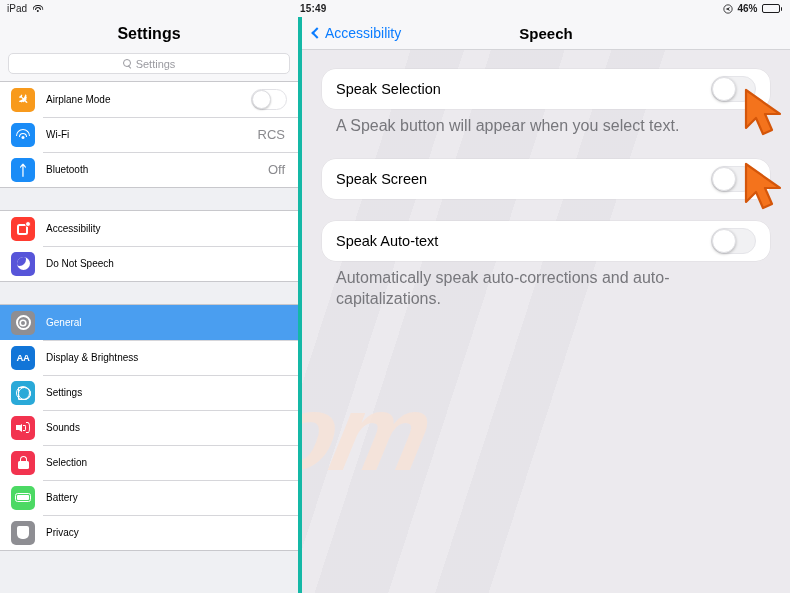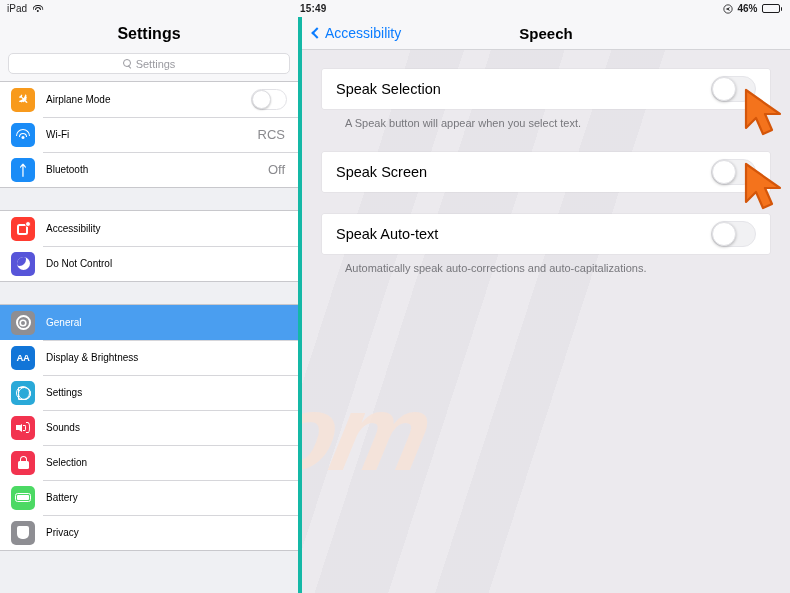--- a/index.html
+++ b/index.html
@@ -175,34 +175,34 @@
     transform:rotate(45deg);
   }
   .back-lbl { font-size:14px; color:#0a7cff; }
   .nav-title {
     position:absolute; left:0; right:0; text-align:center; font-size:15px;
     font-weight:bold; color:#000; pointer-events:none;
   }
   .content { position:relative; height:543px; overflow:hidden; }
 
   .cell {
-    margin:0 20px; height:40px; background:#fff; border-radius:2px;
+    margin:0 20px; height:40px; background:#fff; border-radius:14px;
     display:flex; align-items:center; padding:0 14px;
     box-shadow:0 0 0 .5px rgba(0,0,0,.06);
   }
   .cell-lbl { font-size:14.5px; color:#000; }
   .cell-tgl {
     margin-left:auto; width:45px; height:26px; border-radius:13px;
     background:#f1f1f3; border:1px solid #e5e5e9; position:relative;
   }
   .cell-tgl .k {
     position:absolute; top:0px; left:0px; width:24px; height:24px; border-radius:50%;
     background:#fff; border:1px solid #e0e0e4; box-shadow:0 1px 3px rgba(0,0,0,.25);
   }
-  .foot { margin:7px 43px 0; font-size:11px; color:#77777c; line-height:1.3; }
+  .foot { margin:7px 34px 0; font-size:16px; color:#77777c; line-height:1.3; }
   .blk { margin-bottom:22px; }
   .blk:first-child { padding-top:19px; }
 
   
   .cursor { position:absolute; z-index:6; pointer-events:none; }
 </style>
 </head>
 <body>
 
 <div id="screen">
@@ -290,21 +290,21 @@
                   <span class="sq"></span>
                   <span class="dot"></span>
                 </span>
               </span>
               <span class="row-label">Accessibility</span>
             </div>
             <div class="row">
               <span class="ico" style="background:#5755d9;">
                 <span class="moon-g"></span>
               </span>
-              <span class="row-label">Do Not Control</span>
+              <span class="row-label">Do Not Speech</span>
             </div>
           </div>
           <div class="grp-gap"></div>
           <div class="grp">
             <div class="row selected">
               <span class="ico" style="background:#8e8e93;">
                 <span class="gear-g"></span>
               </span>
               <span class="row-label">General</span>
             </div>

